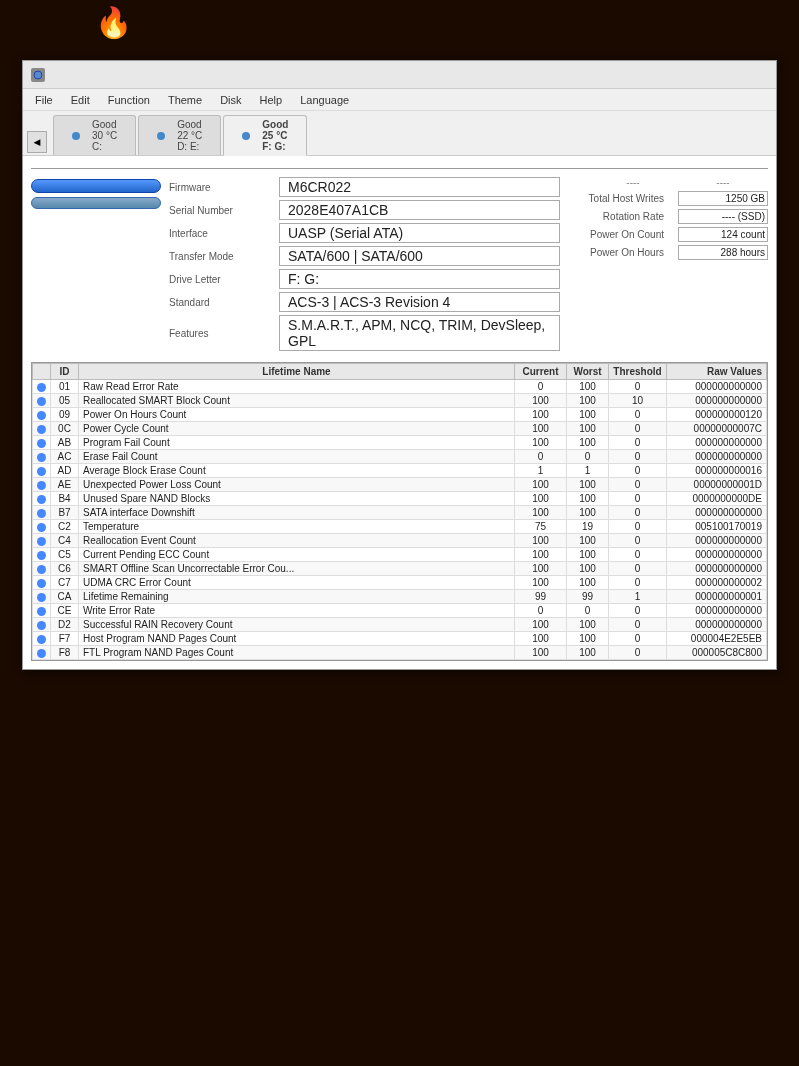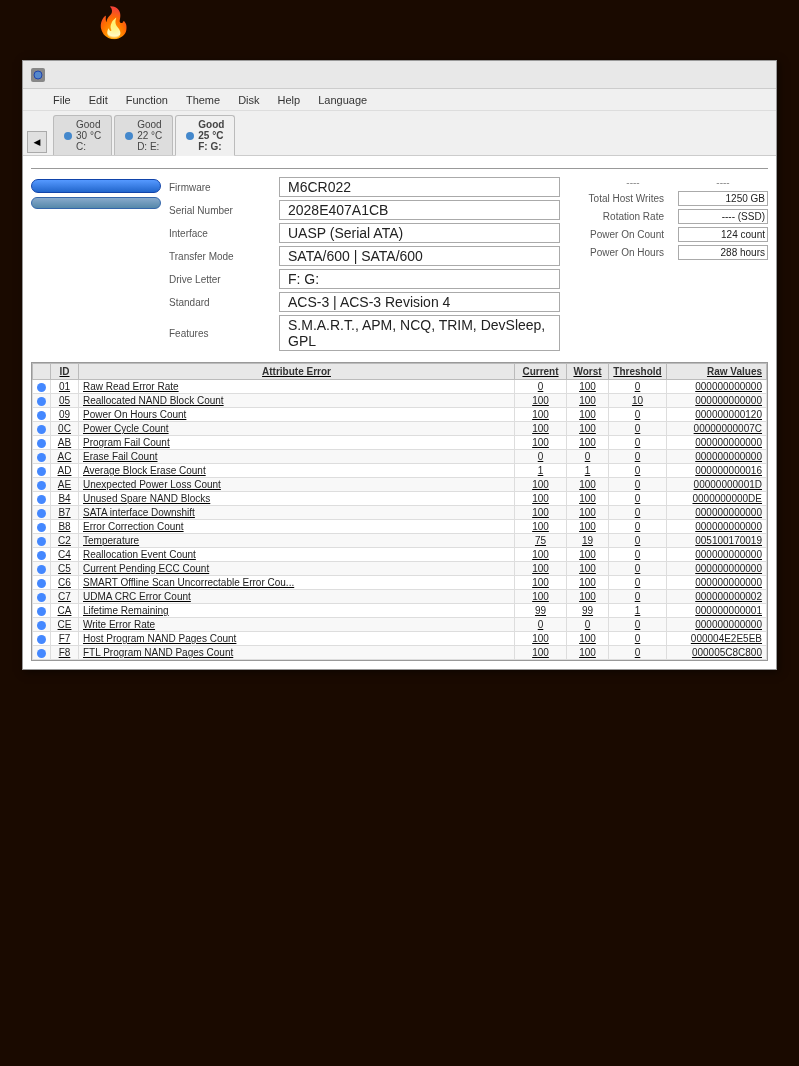--- a/index.html
+++ b/index.html
@@ -85,21 +85,21 @@
       font-size: 11px;
       color: #555;
       display: flex;
       align-items: center;
       justify-content: center;
     }
 
     
     .menubar {
       background: #f0f0f0;
-      padding: 2px 22px;
+      padding: 2px 4px;
       display: flex;
       gap: 2px;
       border-bottom: 1px solid #ddd;
       height: 22px;
       align-items: center;
     }
     .menubar-item {
       padding: 2px 8px;
       font-size: 11px;
       color: #333;
@@ -123,31 +123,31 @@
       border: 1px solid #aaa;
       display: flex;
       align-items: center;
       justify-content: center;
       cursor: pointer;
       font-size: 9px;
       margin-right: 4px;
       margin-bottom: 2px;
     }
     .drive-tab {
-      padding: 3px 10px;
+      padding: 3px 18px;
       border: 1px solid #bbb;
       border-bottom: none;
       background: #ddd;
       cursor: pointer;
       font-size: 10px;
       color: #444;
       border-radius: 3px 3px 0 0;
       display: flex;
       align-items: center;
-      gap: 4px;
+      gap: 12px;
     }
     .drive-tab.active {
       background: #f0f0f0;
       border-bottom: 1px solid #f0f0f0;
       font-weight: bold;
       margin-bottom: -1px;
     }
     .drive-dot {
       width: 8px;
       height: 8px;
@@ -275,21 +275,20 @@
 
     
     .smart-table-container {
       border: 1px solid #999;
       background: white;
     }
     .smart-table {
       width: 100%;
       border-collapse: collapse;
       font-size: 10px;
-      text-decoration: underline;
     }
     .smart-table th {
       background: #e8e8e8;
       border: 1px solid #bbb;
       padding: 2px 4px;
       font-size: 10px;
       font-weight: bold;
       color: #333;
     }
     .smart-table td {
@@ -448,41 +447,41 @@
         </div>
 
     </div>
 
     <div class="smart-table-container">
       <table class="smart-table">
         <thead>
           <tr>
             <th class="col-status"></th>
             <th class="col-id">ID</th>
-            <th class="col-name">Attribute Error</th>
+            <th class="col-name">Lifetime Name</th>
             <th class="col-current">Current</th>
             <th class="col-worst">Worst</th>
             <th class="col-threshold">Threshold</th>
             <th class="col-raw">Raw Values</th>
           </tr>
         </thead>
         <tbody id="smart-table-body">
             <tr>
               <td class="col-status"><span class="status-dot"></span></td>
               <td class="col-id">01</td>
               <td class="col-name">Raw Read Error Rate</td>
               <td class="col-current">0</td>
               <td class="col-worst">100</td>
               <td class="col-threshold">0</td>
               <td class="col-raw">000000000000</td>
             </tr>
             <tr>
               <td class="col-status"><span class="status-dot"></span></td>
               <td class="col-id">05</td>
-              <td class="col-name">Reallocated NAND Block Count</td>
+              <td class="col-name">Reallocated SMART Block Count</td>
               <td class="col-current">100</td>
               <td class="col-worst">100</td>
               <td class="col-threshold">10</td>
               <td class="col-raw">000000000000</td>
             </tr>
             <tr>
               <td class="col-status"><span class="status-dot"></span></td>
               <td class="col-id">09</td>
               <td class="col-name">Power On Hours Count</td>
               <td class="col-current">100</td>
@@ -541,29 +540,20 @@
               <td class="col-name">Unused Spare NAND Blocks</td>
               <td class="col-current">100</td>
               <td class="col-worst">100</td>
               <td class="col-threshold">0</td>
               <td class="col-raw">0000000000DE</td>
             </tr>
             <tr>
               <td class="col-status"><span class="status-dot"></span></td>
               <td class="col-id">B7</td>
               <td class="col-name">SATA interface Downshift</td>
-              <td class="col-current">100</td>
-              <td class="col-worst">100</td>
-              <td class="col-threshold">0</td>
-              <td class="col-raw">000000000000</td>
-            </tr>
-            <tr>
-              <td class="col-status"><span class="status-dot"></span></td>
-              <td class="col-id">B8</td>
-              <td class="col-name">Error Correction Count</td>
               <td class="col-current">100</td>
               <td class="col-worst">100</td>
               <td class="col-threshold">0</td>
               <td class="col-raw">000000000000</td>
             </tr>
             <tr>
               <td class="col-status"><span class="status-dot"></span></td>
               <td class="col-id">C2</td>
               <td class="col-name">Temperature</td>
               <td class="col-current">75</td>
@@ -620,20 +610,29 @@
               <td class="col-status"><span class="status-dot"></span></td>
               <td class="col-id">CE</td>
               <td class="col-name">Write Error Rate</td>
               <td class="col-current">0</td>
               <td class="col-worst">0</td>
               <td class="col-threshold">0</td>
               <td class="col-raw">000000000000</td>
             </tr>
             <tr>
               <td class="col-status"><span class="status-dot"></span></td>
+              <td class="col-id">D2</td>
+              <td class="col-name">Successful RAIN Recovery Count</td>
+              <td class="col-current">100</td>
+              <td class="col-worst">100</td>
+              <td class="col-threshold">0</td>
+              <td class="col-raw">000000000000</td>
+            </tr>
+            <tr>
+              <td class="col-status"><span class="status-dot"></span></td>
               <td class="col-id">F7</td>
               <td class="col-name">Host Program NAND Pages Count</td>
               <td class="col-current">100</td>
               <td class="col-worst">100</td>
               <td class="col-threshold">0</td>
               <td class="col-raw">000004E2E5EB</td>
             </tr>
             <tr>
               <td class="col-status"><span class="status-dot"></span></td>
               <td class="col-id">F8</td>

